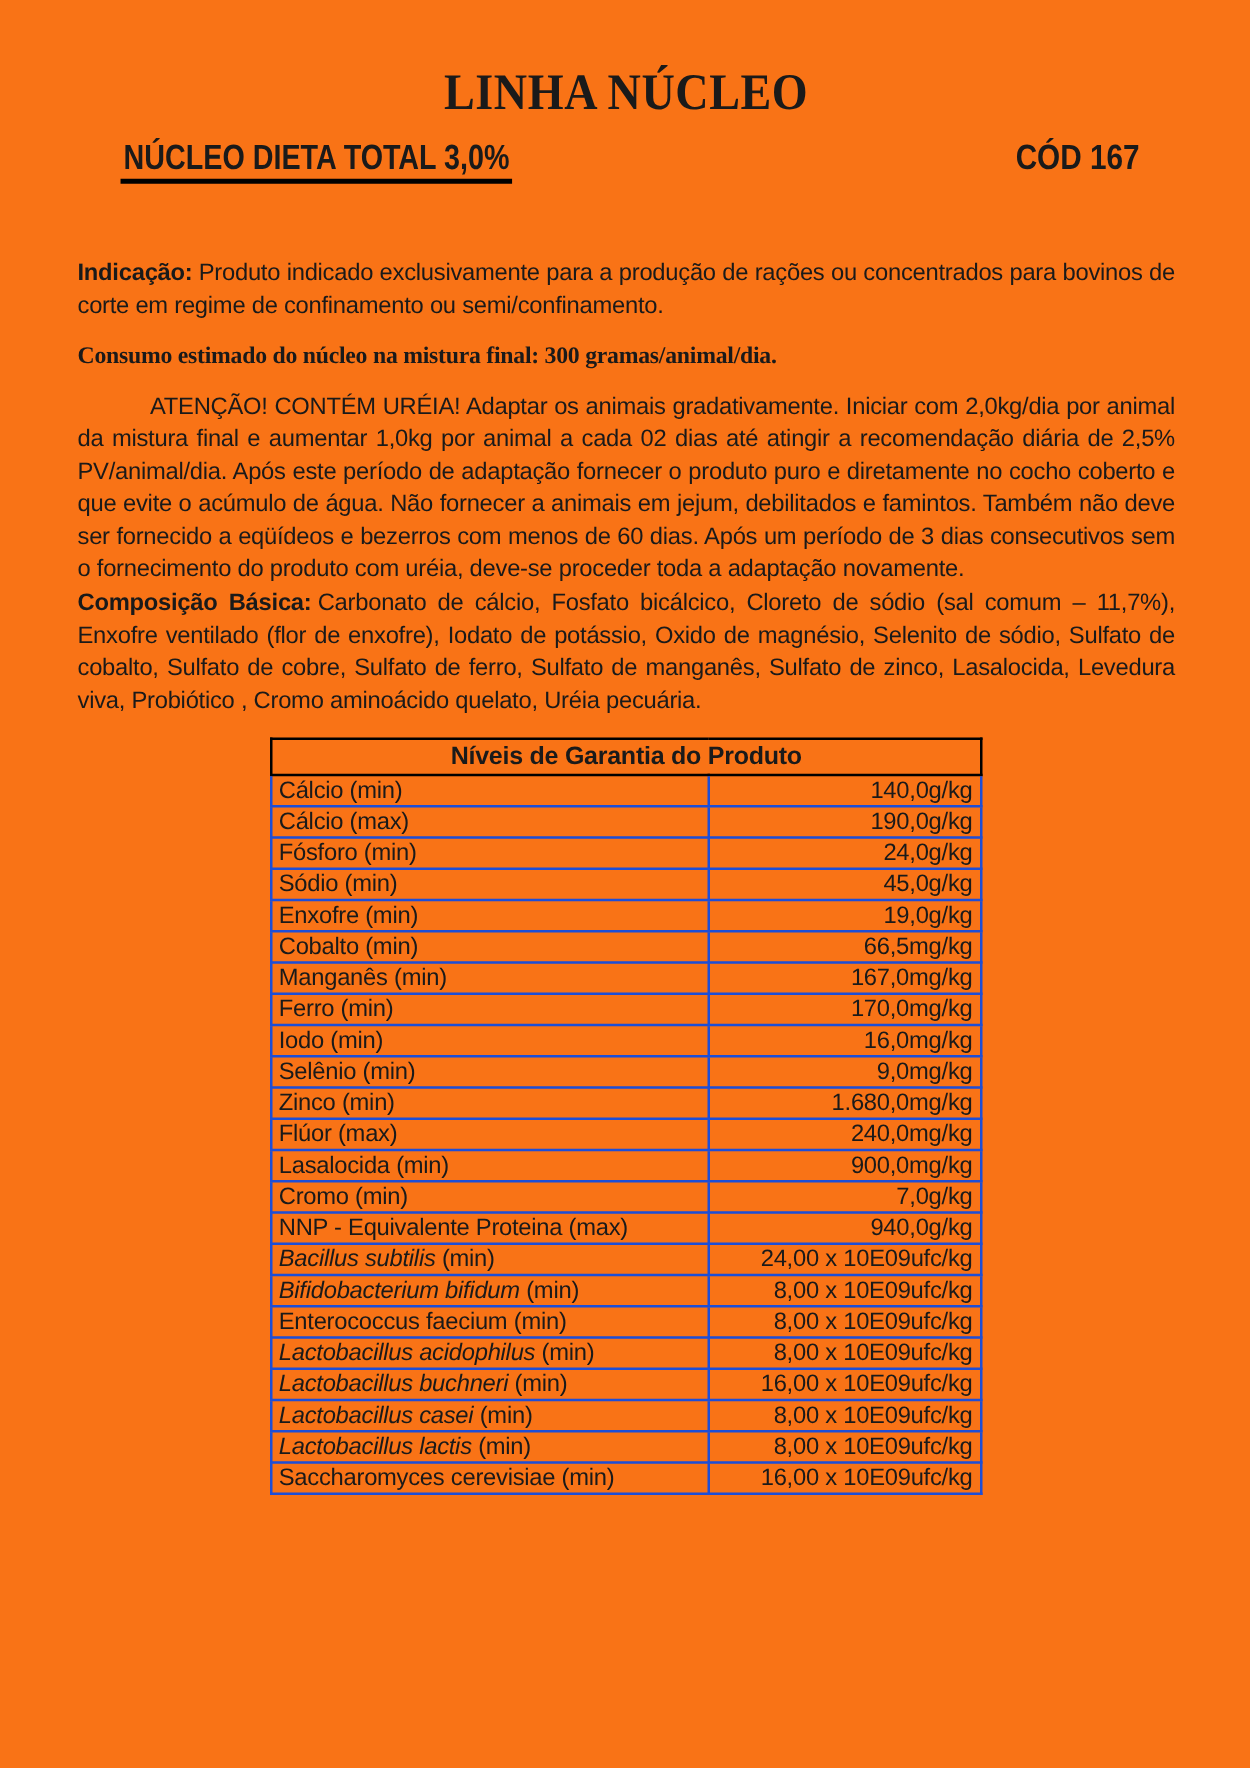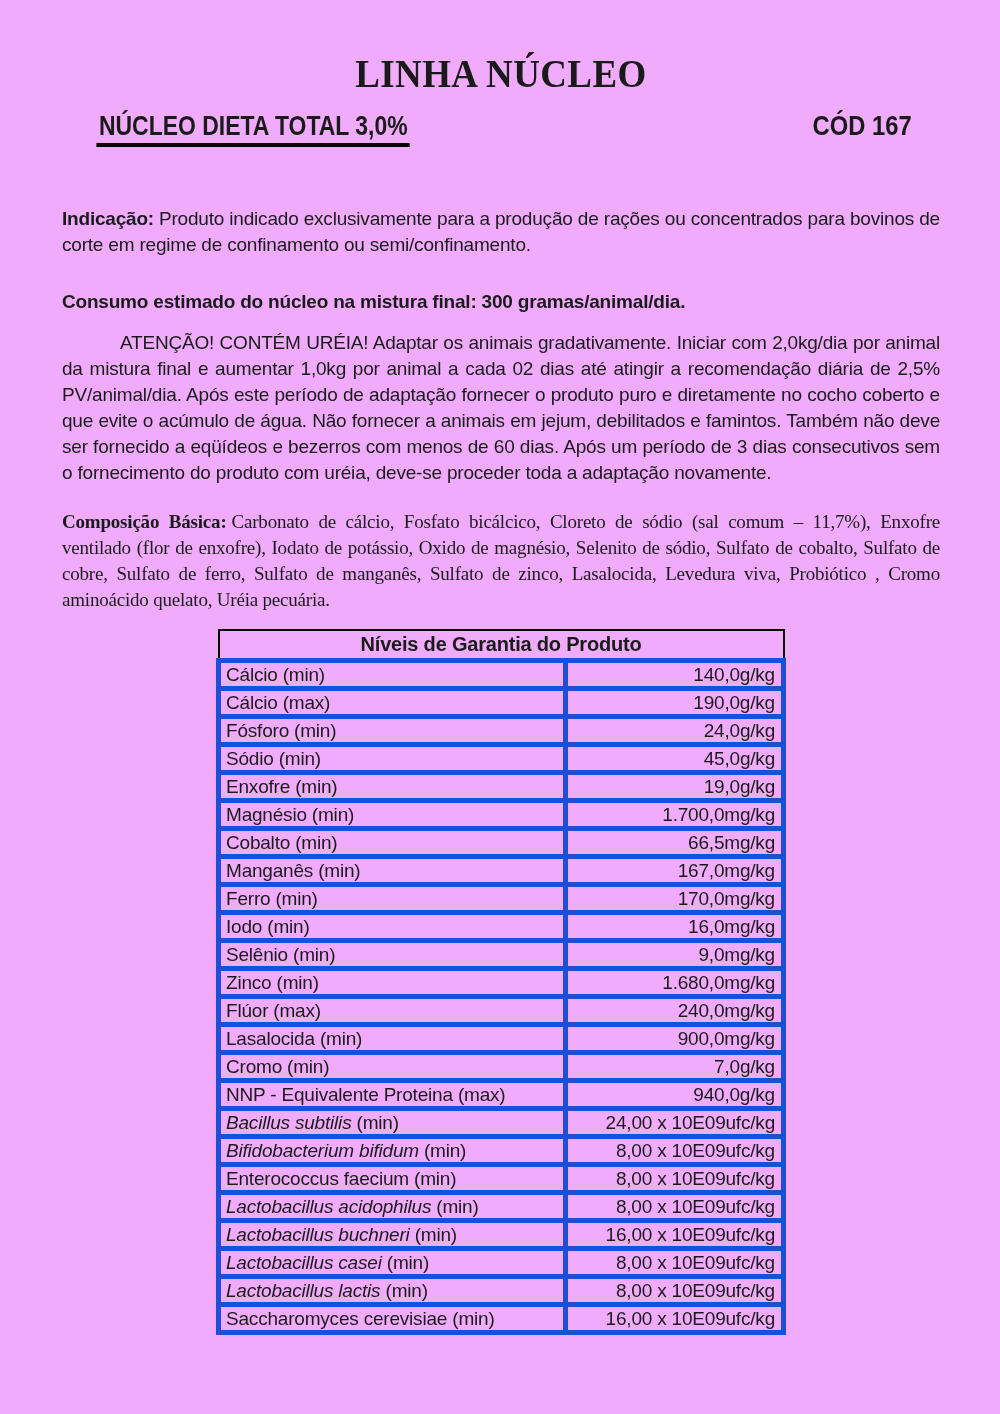--- a/index.html
+++ b/index.html
@@ -1,21 +1,21 @@
 <!DOCTYPE html>
 <html><head>
 <meta charset="utf-8">
 <style>
   * { margin:0; padding:0; box-sizing:border-box; }
   html,body { background:#ffffff; }
   .page {
     position:relative;
     width:1000px; height:1414px;
     margin:0 auto;
-    background:#f0abfc;
+    background:#f97316;
     color:#1a1a1a;
     font-family:"Liberation Sans", sans-serif;
     overflow:hidden;
     padding:50px 60px 16px 62px;
   }
   
   .doc-title {
     text-align:center;
     font-family:"Liberation Serif", serif;
     font-weight:bold;
@@ -44,42 +44,42 @@
   }
   
   .para {
     font-size:19px;
     line-height:26px;
     text-align:justify;
     letter-spacing:-0.2px;
   }
   .b { font-weight:bold; }
   .p-indicacao  { margin-top:56px; }
-  .p-consumo    { margin-top:31px; }
+  .p-consumo    { margin-top:14px;font-family:Liberation Serif, serif; }
   .p-atencao    { margin-top:15px; text-indent:58px; }
-  .p-composicao { margin-top:23px;font-family:Liberation Serif, serif; }
+  .p-composicao { margin-top:1px; }
   .lbl { padding-right:5px; }
   
   .gtable {
     width:570px;
     margin:16px auto 0 auto;
     border-collapse:collapse;
     border:2px solid #000;
   }
   .gtable th {
     border:2px solid #000;
     font-size:20px;
     font-weight:bold;
     text-align:center;
     padding:2px 4px;
     height:27px;
     letter-spacing:-0.2px;
   }
   .gtable td {
-    border:5px solid #1d4ed8;
+    border:2px solid #1d4ed8;
     font-size:19px;
     line-height:21px;
     padding:1px 6px 1px 5px;
     height:24px;
     letter-spacing:-0.2px;
     white-space:nowrap;
     margin-left:16px;
   }
   .cell-value { text-align:right; }
   .it { font-style:italic; }
@@ -134,24 +134,20 @@
         </tr>
         <tr>
           <td class="cell-label"><span>Sódio (min)</span></td>
           <td class="cell-value">45,0g/kg</td>
         </tr>
         <tr>
           <td class="cell-label"><span>Enxofre (min)</span></td>
           <td class="cell-value">19,0g/kg</td>
         </tr>
         <tr>
-          <td class="cell-label"><span>Magnésio (min)</span></td>
-          <td class="cell-value">1.700,0mg/kg</td>
-        </tr>
-        <tr>
           <td class="cell-label"><span>Cobalto (min)</span></td>
           <td class="cell-value">66,5mg/kg</td>
         </tr>
         <tr>
           <td class="cell-label"><span>Manganês (min)</span></td>
           <td class="cell-value">167,0mg/kg</td>
         </tr>
         <tr>
           <td class="cell-label"><span>Ferro (min)</span></td>
           <td class="cell-value">170,0mg/kg</td>

